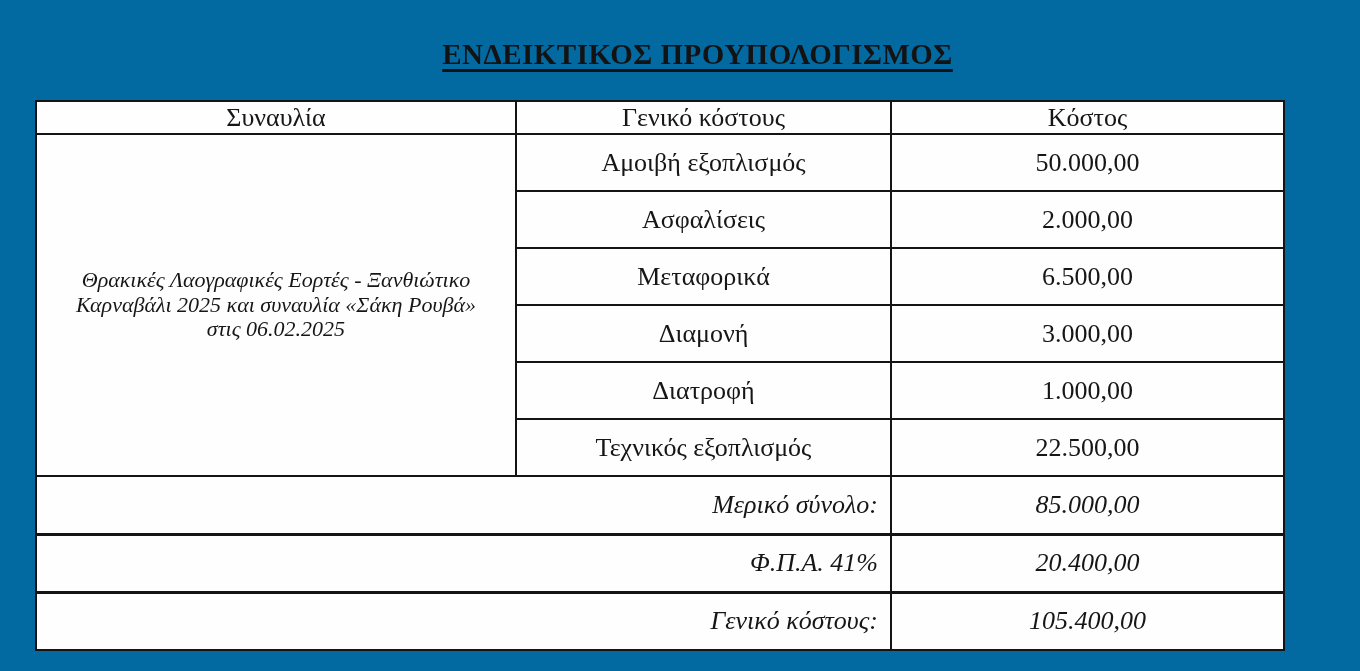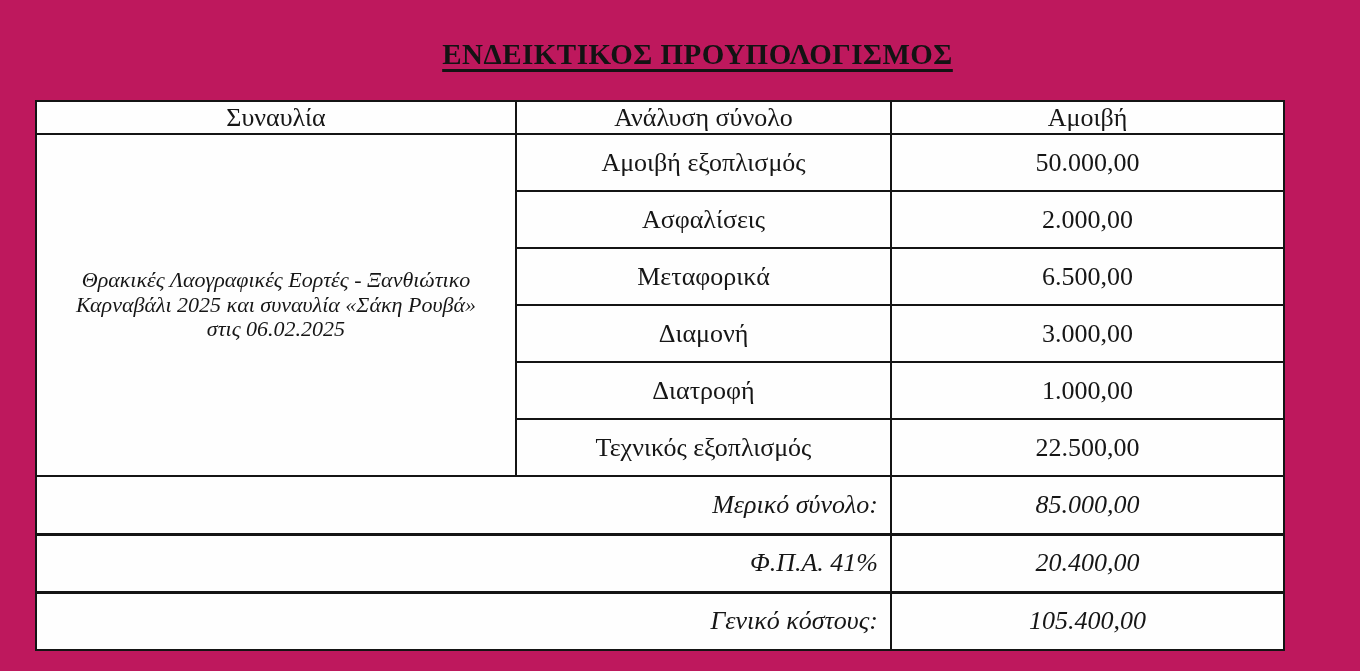--- a/index.html
+++ b/index.html
@@ -6,21 +6,21 @@
   html, body {
     width: 1360px;
     background: #ffffff;
     font-family: "Liberation Serif", "DejaVu Serif", serif;
     color: #111111;
   }
   .page {
     position: relative;
     width: 1360px;
     height: 671px;
-    background: #be185d;
+    background: #0369a1;
     overflow: hidden;
   }
   .doc-title {
     position: absolute;
     top: 38px;
     left: 0;
     width: 1395px; 
     text-align: center;
     font-size: 29px;
     font-weight: bold;
@@ -81,22 +81,22 @@
 
   <table class="budget">
     <colgroup>
       <col class="c1">
         <col class="c2">
         <col class="c3">
     </colgroup>
     <thead>
       <tr>
         <th>Συναυλία</th>
-        <th>Ανάλυση σύνολο</th>
-        <th>Αμοιβή</th>
+        <th>Γενικό κόστους</th>
+        <th>Κόστος</th>
       </tr>
     </thead>
     <tbody>
       <tr>
         <td class="concert-cell" rowspan="6">
           <div class="concert-text">Θρακικές Λαογραφικές Εορτές - Ξανθιώτικο Καρναβάλι 2025 και συναυλία «Σάκη Ρουβά» στις 06.02.2025</div>
         </td>
         <td class="item-cell">Αμοιβή εξοπλισμός</td>
         <td class="value-cell">50.000,00</td>
       </tr>

